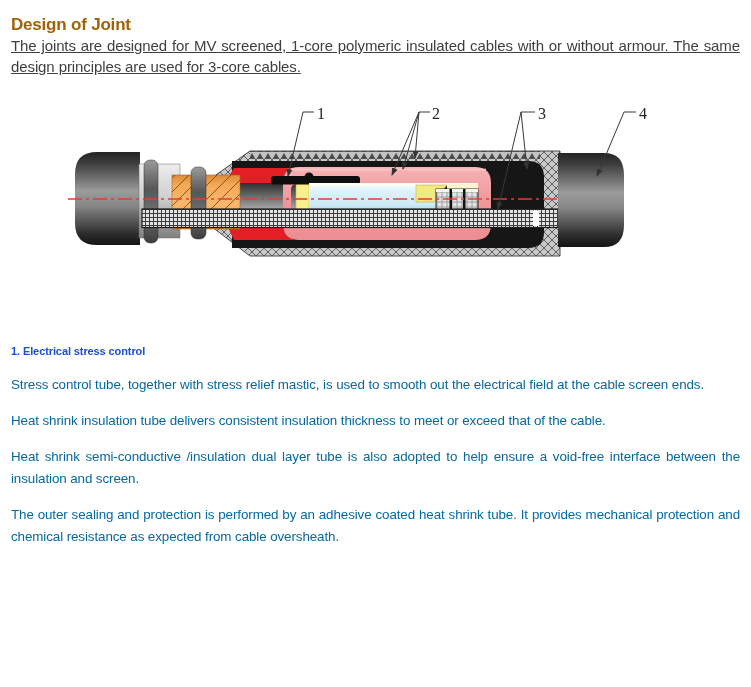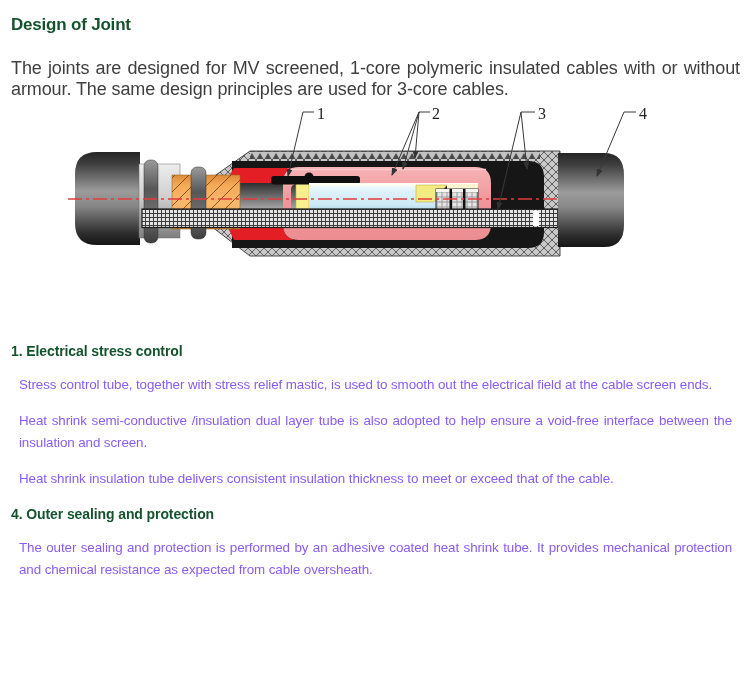--- a/index.html
+++ b/index.html
@@ -1,27 +1,27 @@
 <!DOCTYPE html>
 <html><head>
 <meta charset="utf-8">
 <style>
   html,body{margin:0;padding:0;background:#ffffff;}
   body{width:751px;height:687px;position:relative;overflow:hidden;
        font-family:"Liberation Sans",sans-serif;color:#3f3f3f;}
   .page-title{position:absolute;left:11px;top:4px;font-size:17px;font-weight:700;
-       color:#14532d;letter-spacing:-0.2px;}
-  .intro{position:absolute;left:11px;top:40px;width:729px;font-size:18px;
-       line-height:21px;text-align:justify;color:#3f3f3f;letter-spacing:-0.1px;}
+       color:#a16207;letter-spacing:-0.2px;}
+  .intro{position:absolute;left:11px;top:20px;width:729px;font-size:15px;
+       line-height:21px;text-align:justify;color:#3f3f3f;letter-spacing:-0.1px;text-decoration:underline;}
   #diagram{position:absolute;left:0;top:96px;}
   .sections{position:absolute;left:11px;top:327px;width:729px;}
-  .sec-h{font-size:14px;font-weight:700;color:#14532d;margin:14px 0 13px;
+  .sec-h{font-size:11px;font-weight:700;color:#1d4ed8;margin:14px 0 13px;
        line-height:20px;letter-spacing:-0.1px;}
-  .sec-p{font-size:13.4px;line-height:22px;margin:0 8px 14px;text-align:justify;
-       color:#8b5cf6;letter-spacing:-0.1px;}
+  .sec-p{font-size:13.4px;line-height:22px;margin:0 0 14px;text-align:justify;
+       color:#0369a1;letter-spacing:-0.1px;}
   .callout-num{font-family:"Liberation Serif",serif;font-size:16px;fill:#222;}
 </style>
 </head>
 <body>
 
 <h1 class="page-title">Design of Joint</h1>
 <p class="intro">The joints are designed for MV screened, 1-core polymeric insulated cables with or without armour. The same design principles are used for 3-core cables.</p>
 
 <svg id="diagram" width="751" height="215" viewBox="0 96 751 215" xmlns="http://www.w3.org/2000/svg">
   <defs>
@@ -155,19 +155,18 @@
   <text class="callout-num" x="317" y="119">1</text>
   <text class="callout-num" x="432" y="119">2</text>
   <text class="callout-num" x="538" y="119">3</text>
   <text class="callout-num" x="639" y="119">4</text>
 </svg>
 
 <div class="sections">
   <h2 class="sec-h">1. Electrical stress control</h2>
   <p class="sec-p">Stress control tube, together with stress relief mastic, is used to smooth out the electrical field at the cable screen ends.</p>
 
+  <p class="sec-p">Heat shrink insulation tube delivers consistent insulation thickness to meet or exceed that of the cable.</p>
   <p class="sec-p">Heat shrink semi-conductive /insulation dual layer tube is also adopted to help ensure a void-free interface between the insulation and screen.</p>
-  <p class="sec-p">Heat shrink insulation tube delivers consistent insulation thickness to meet or exceed that of the cable.</p>
 
 
-  <h2 class="sec-h">4. Outer sealing and protection</h2>
   <p class="sec-p">The outer sealing and protection is performed by an adhesive coated heat shrink tube. It provides mechanical protection and chemical resistance as expected from cable oversheath.</p>
 </div>
 
 </body></html>

